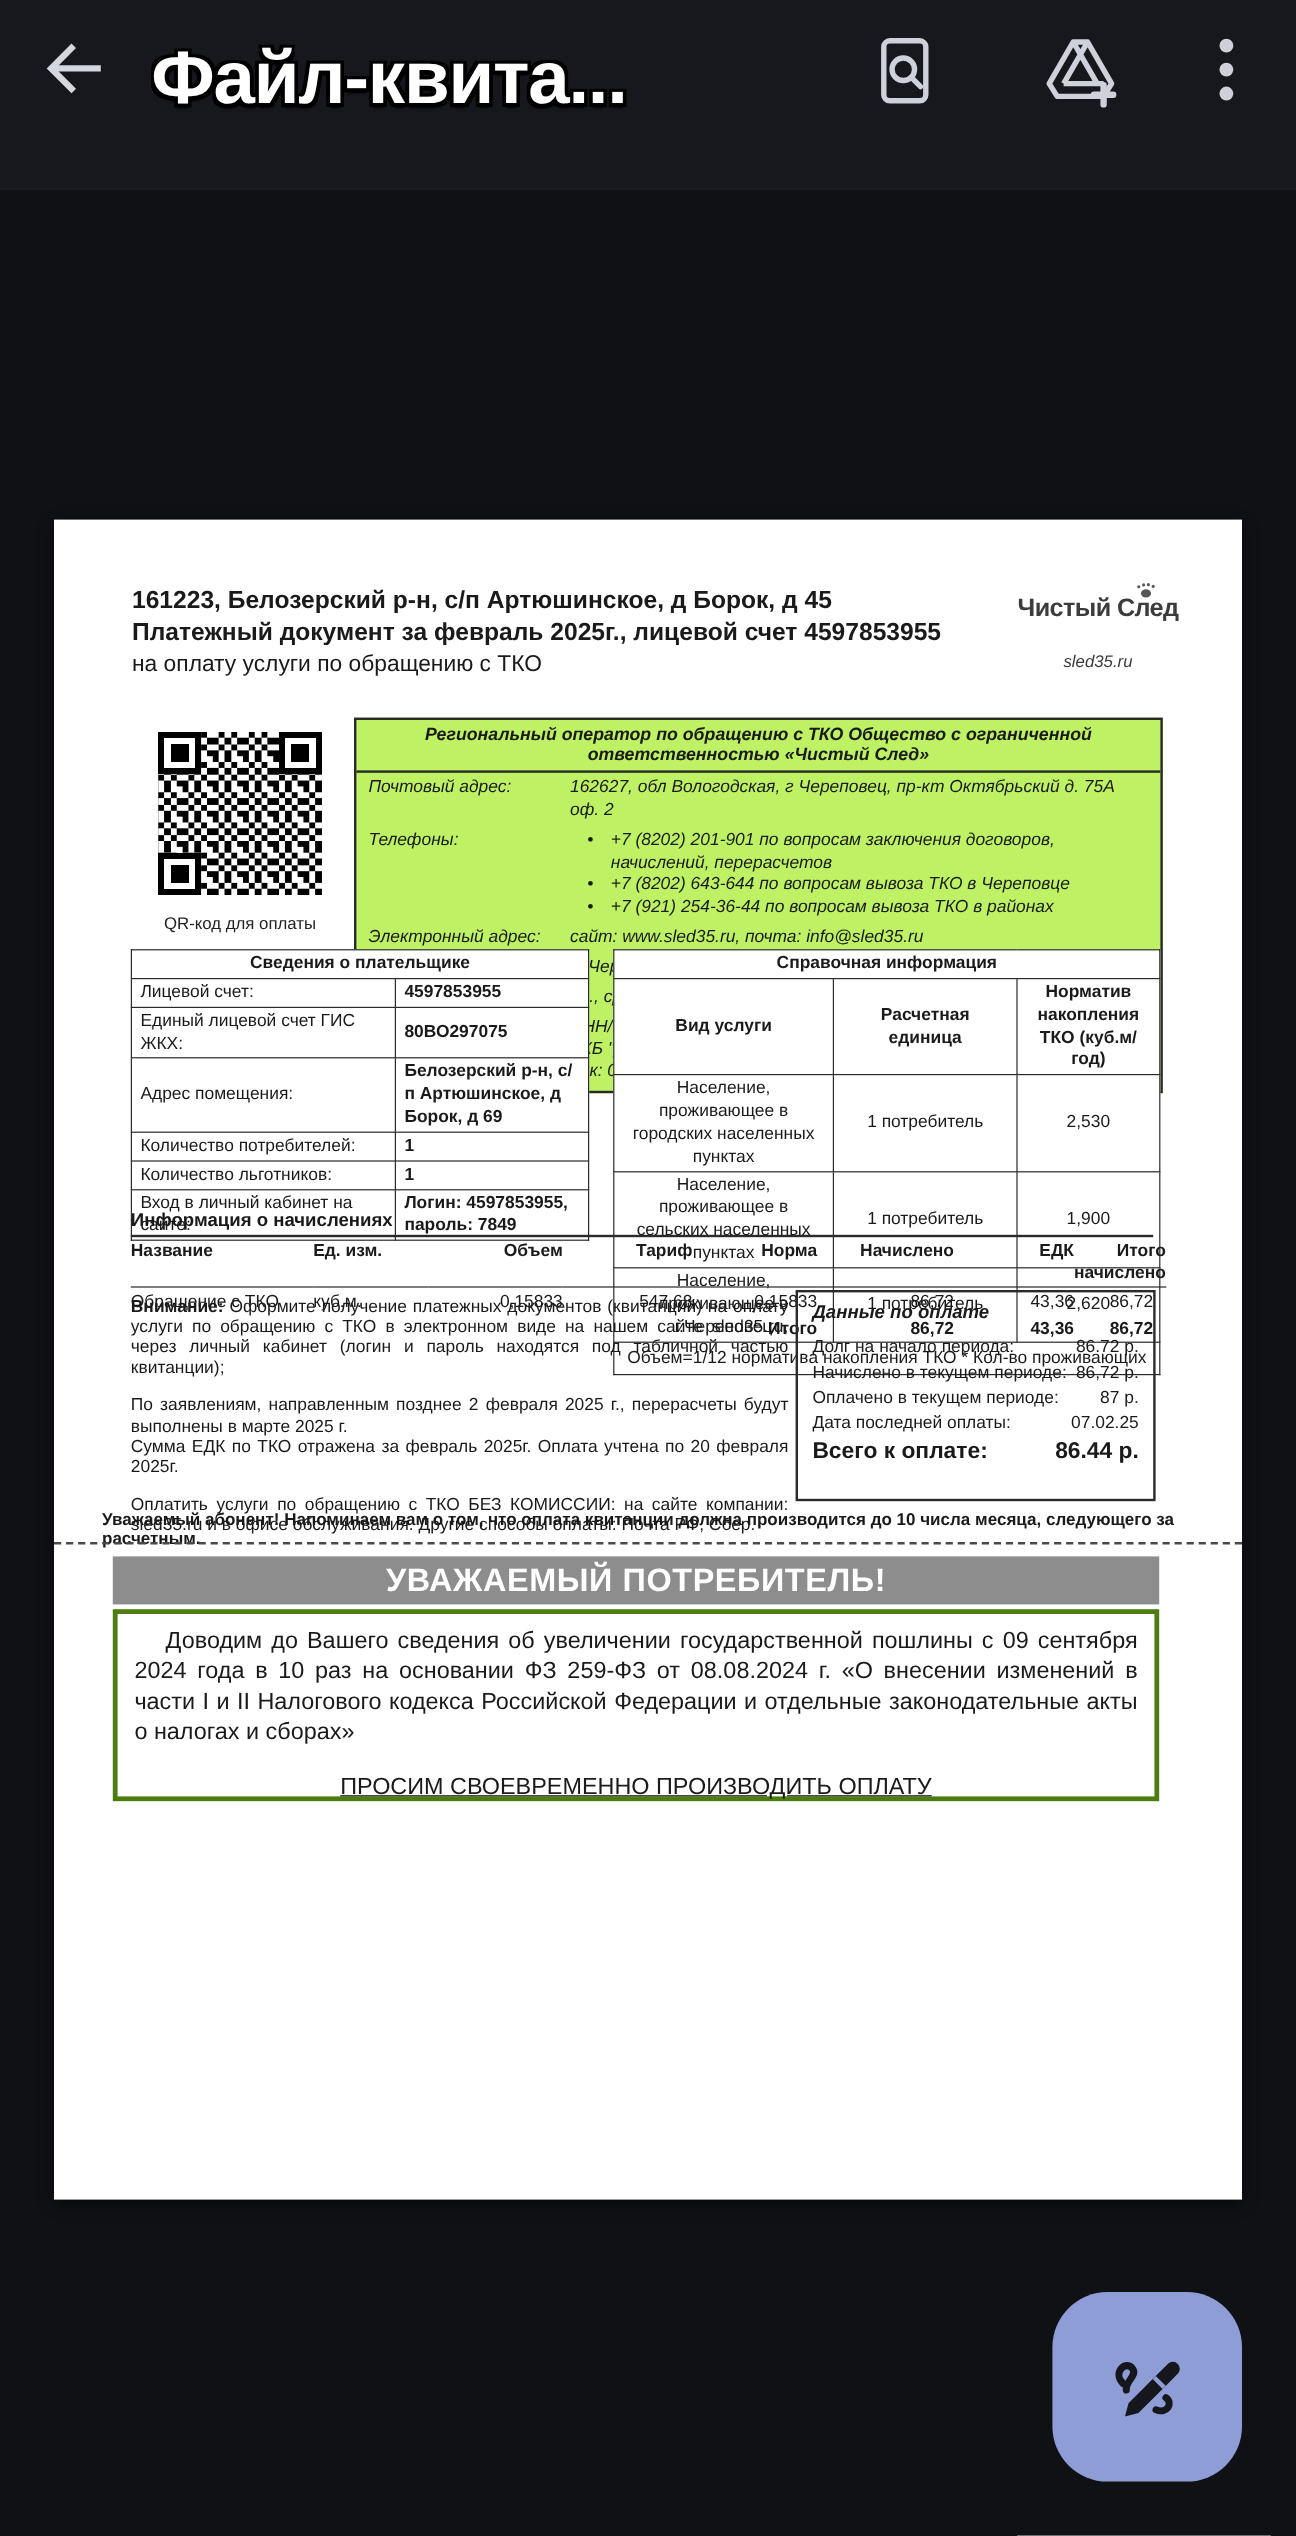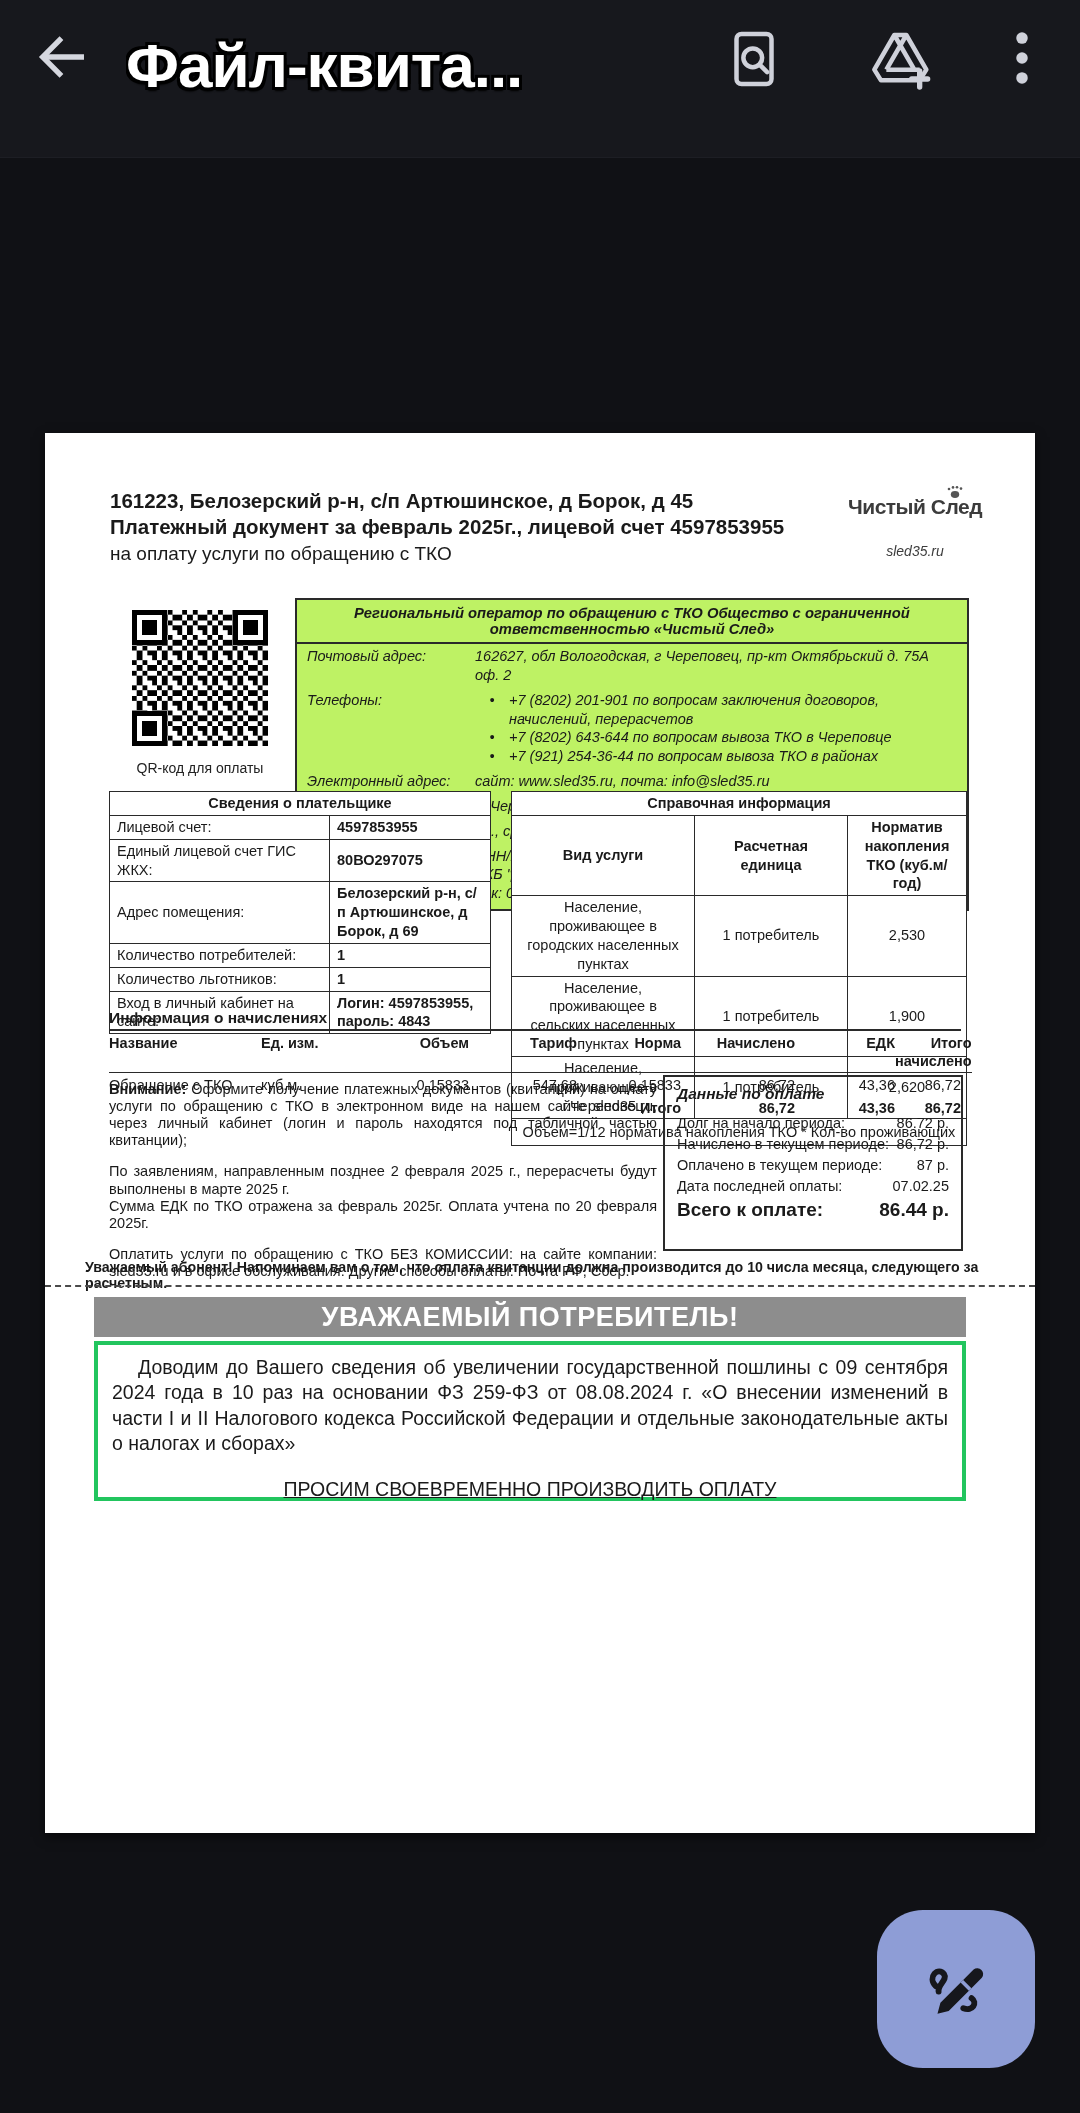--- a/index.html
+++ b/index.html
@@ -87,21 +87,21 @@
   .reminder{position:absolute;left:40px;top:826px;width:910px;text-align:left;font-weight:700;font-size:14.2px;}
   .cutline{position:absolute;left:0;top:852px;width:990px;border-top:2.5px dashed #4a4a4a;}
 
   .banner{
     position:absolute;left:49px;top:864px;width:872px;height:40px;
     background:#8d8d8d;color:#fff;font-weight:700;font-size:27px;
     display:flex;align-items:center;justify-content:center;letter-spacing:0.5px;
   }
   .notice{
     position:absolute;left:49px;top:908px;width:872px;height:160px;
-    border:4px solid #22c55e;box-sizing:border-box;padding:10px 14px 0 14px;
+    border:4px solid #4d7c0f;box-sizing:border-box;padding:10px 14px 0 14px;
   }
   .notice-text{font-size:19.5px;line-height:1.3;text-align:justify;text-indent:26px;}
   .notice-cta{margin-top:22px;text-align:center;font-size:19.5px;font-weight:400;text-decoration:underline;}
 
   
   .fab{
     position:absolute;left:877px;top:1910px;width:158px;height:158px;
     border-radius:46px;background:#8e9dd6;border:none;cursor:pointer;
     display:flex;align-items:center;justify-content:center;
   }
@@ -278,21 +278,21 @@
     <tr>
           <td class="k">Количество потребителей:</td>
           <td class="v">1</td>
         </tr>
     <tr>
           <td class="k">Количество льготников:</td>
           <td class="v">1</td>
         </tr>
     <tr>
           <td class="k">Вход в личный кабинет на сайте:</td>
-          <td class="v">Логин: 4597853955, пароль: 4843</td>
+          <td class="v">Логин: 4597853955, пароль: 7849</td>
         </tr>
   </tbody>
     </table>
 
   <table class="grid info">
     <tbody>
         <tr>
           <th colspan="3">Справочная информация</th>
         </tr>
     <tr>

